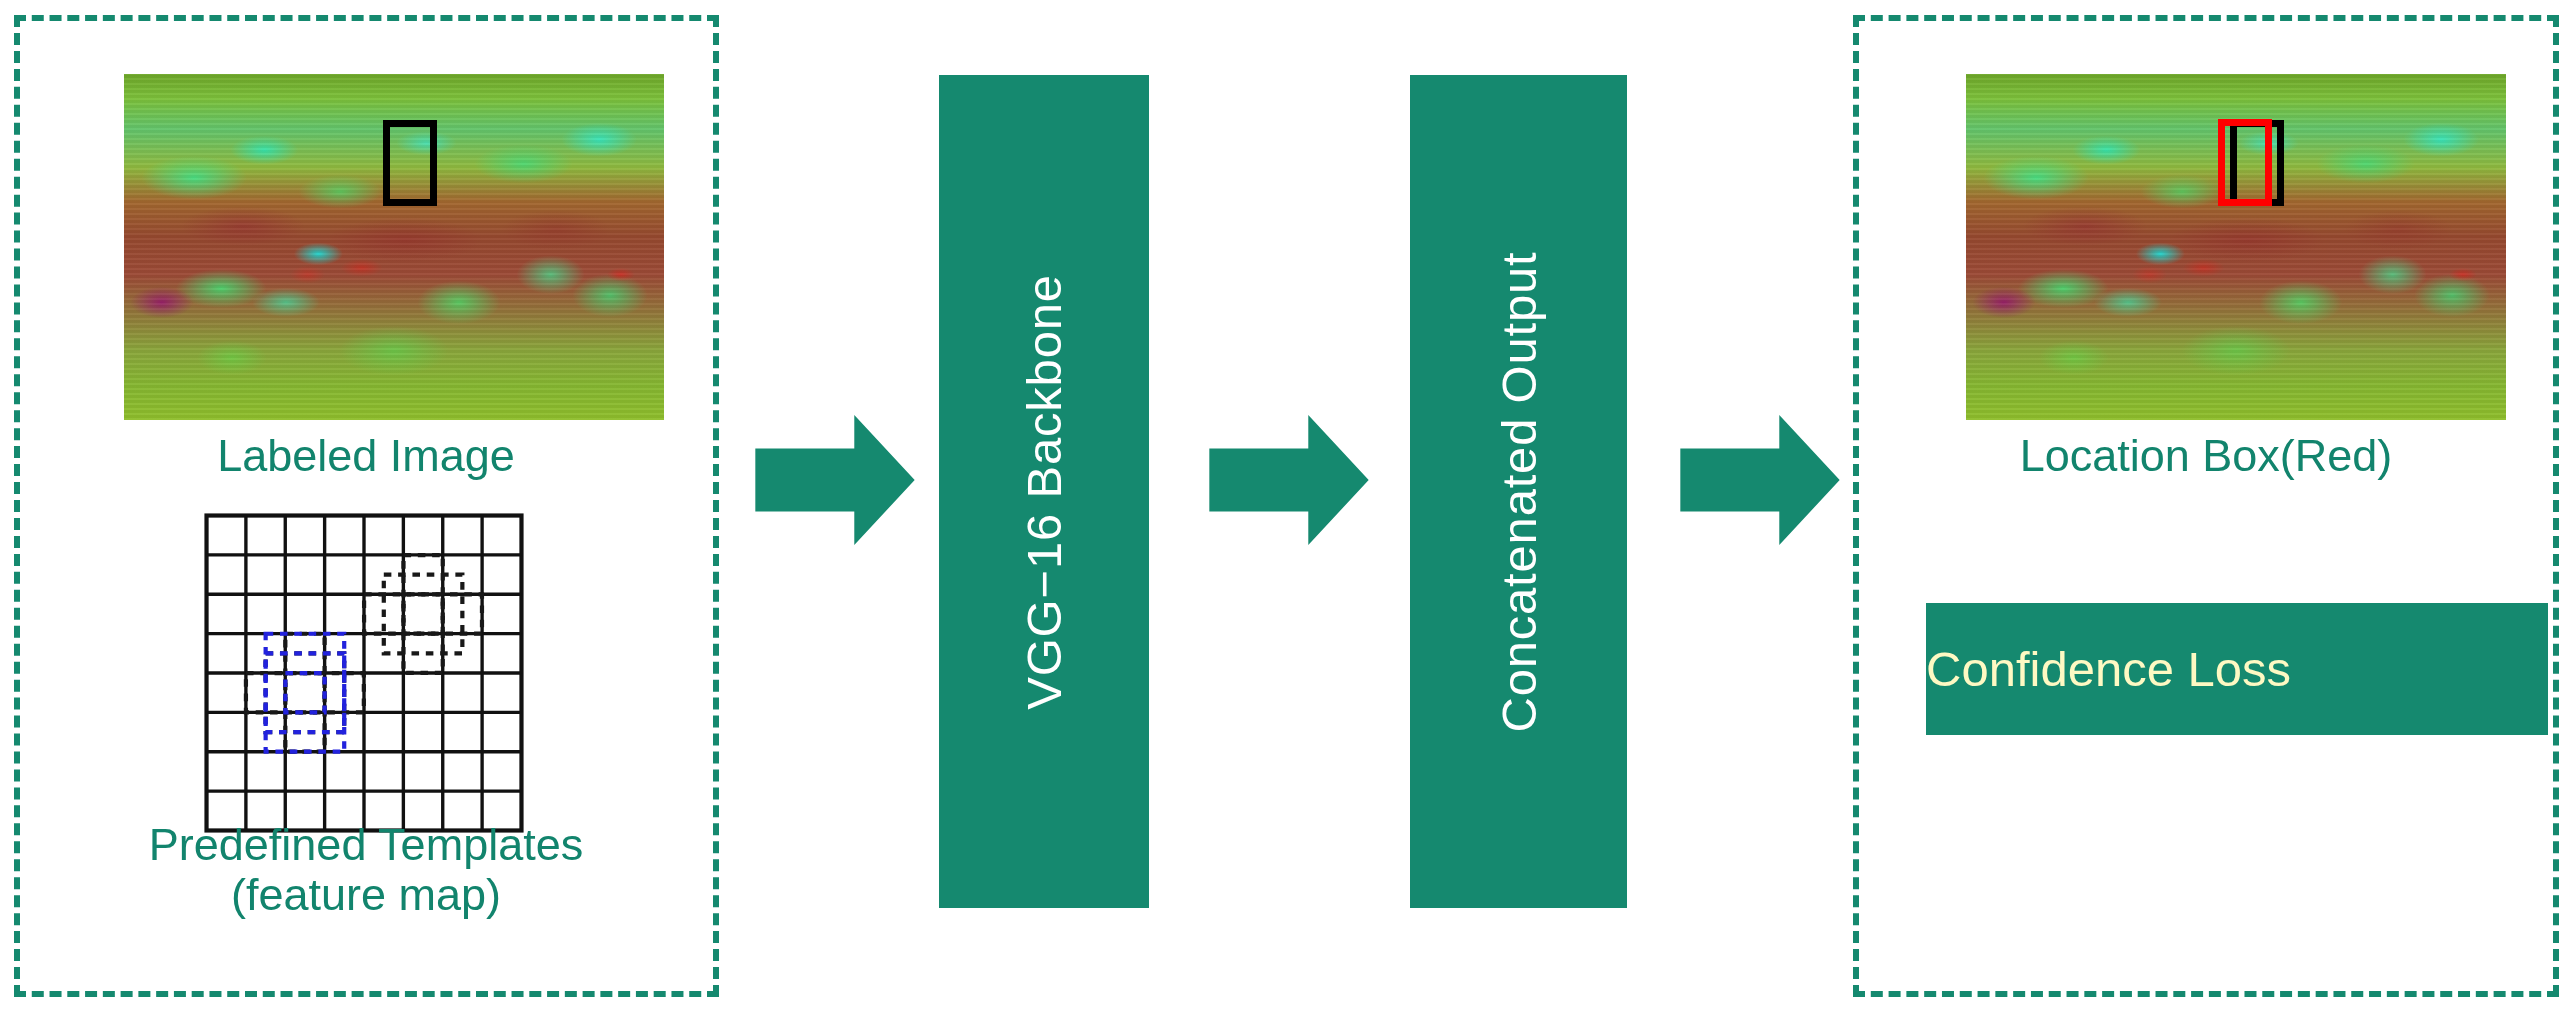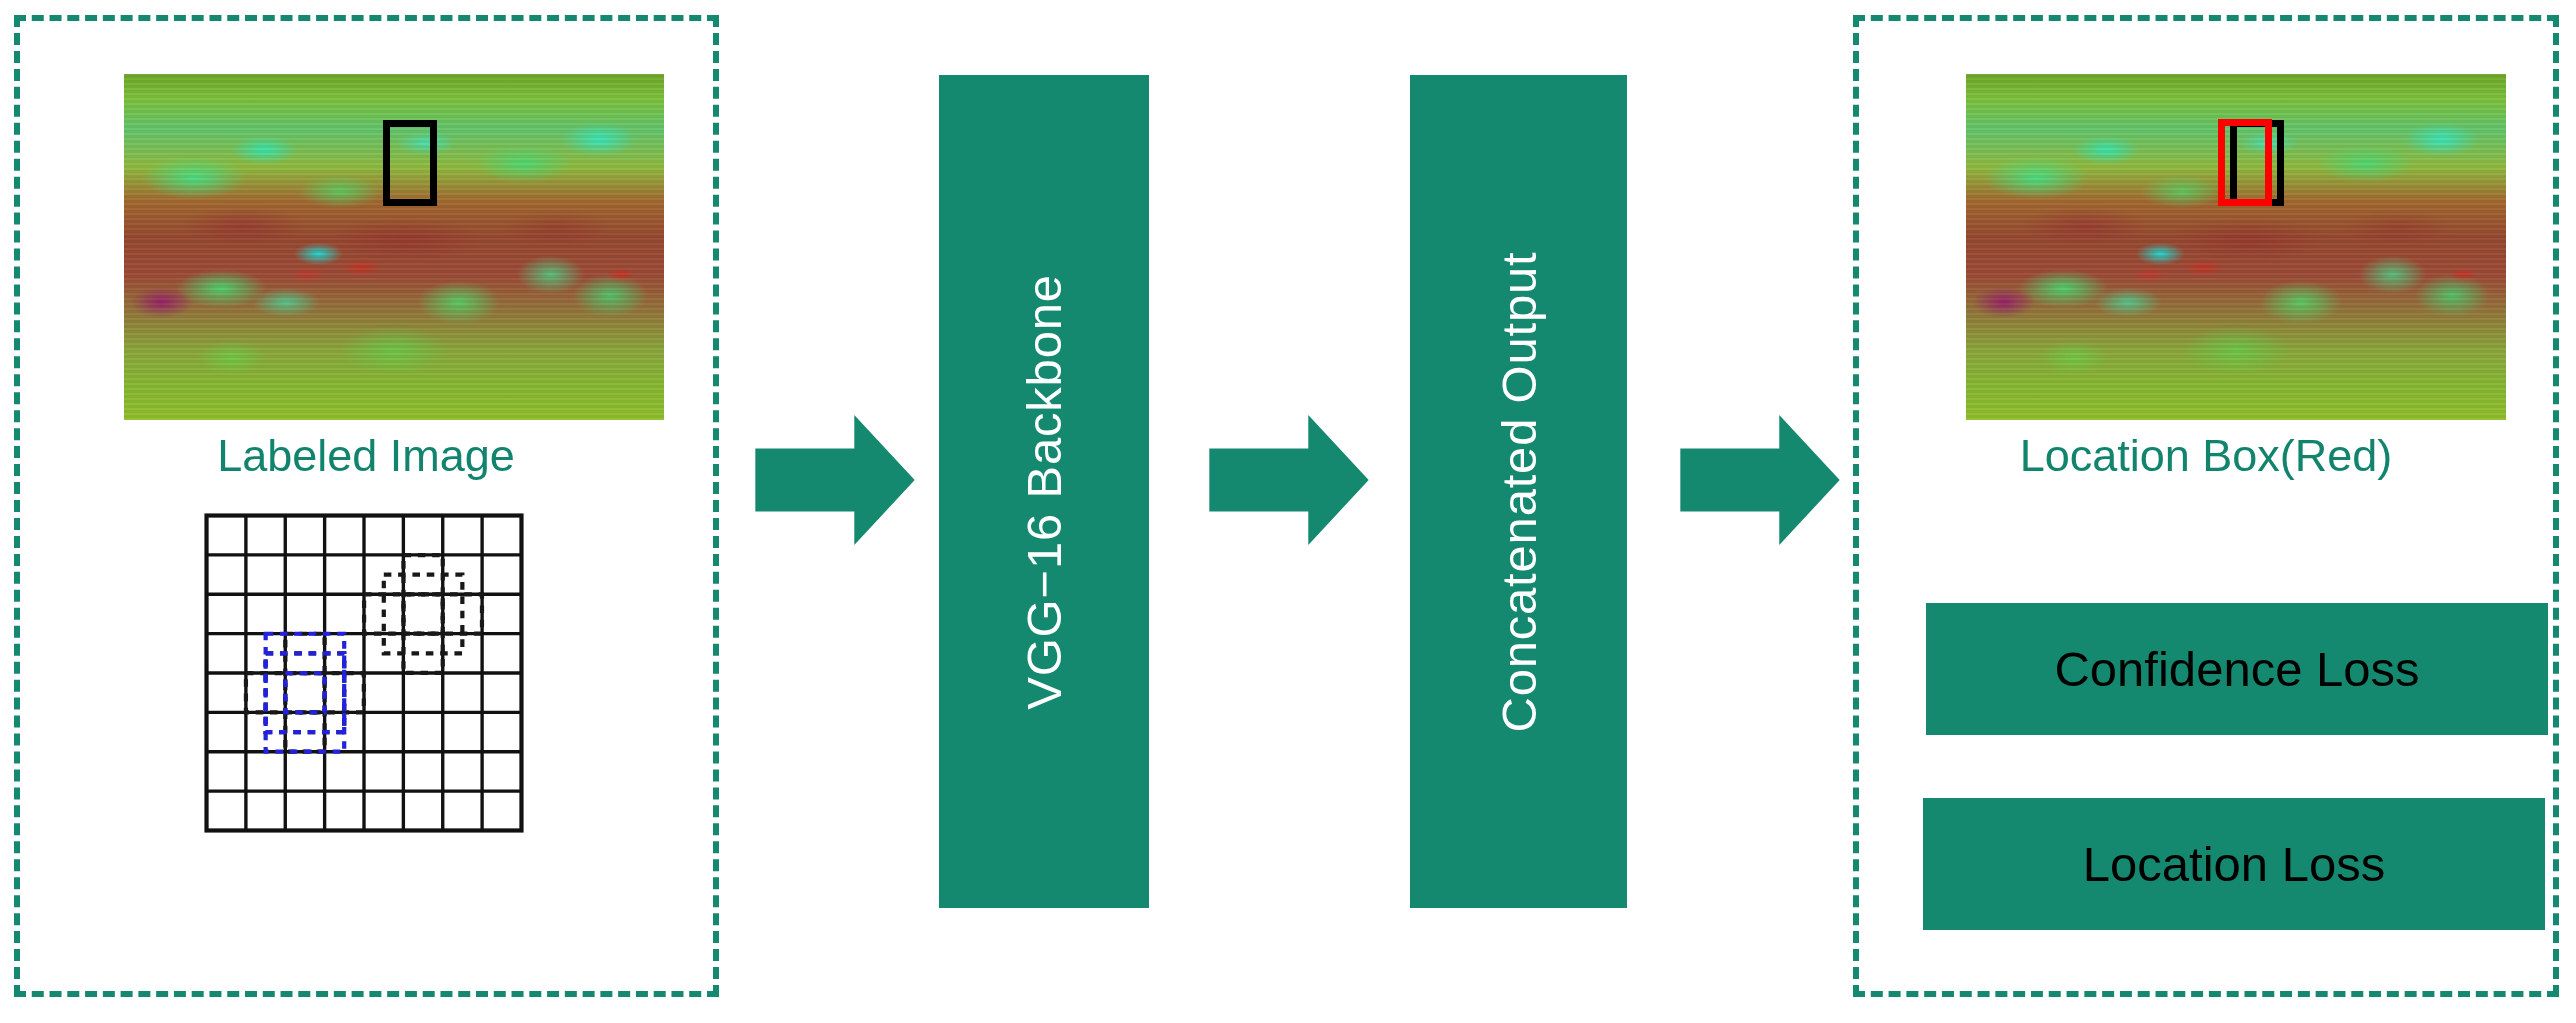--- a/index.html
+++ b/index.html
@@ -110,22 +110,22 @@
     white-space:nowrap;
     font-size:49px;
     letter-spacing:0.8px;
   }
   #block-vgg{left:939px;top:75px;width:210px;height:833px;}
   #block-concat{left:1410px;top:75px;width:217px;height:833px;}
 
   .lossbox{
     position:absolute;
     background:#15896F;
-    color:#000000;
-    display:flex;align-items:center;justify-content:center;
+    color:#fef9c3;
+    display:flex;align-items:center;
     font-size:49px;
   }
   #loss-conf{left:1926px;top:603px;width:622px;height:132px;}
   #loss-loc{left:1923px;top:798px;width:622px;height:132px;}
 
   
   .arrow{position:absolute;}
   .arrow svg{display:block;width:100%;height:100%;}
   #arrow-1{left:755px;top:415px;width:160px;height:130px;}
   #arrow-2{left:1209px;top:415px;width:160px;height:130px;}
@@ -182,20 +182,22 @@
         <rect x="49.8" y="190.2" width="140.0" height="46.6"></rect>
         <rect x="96.6" y="143.4" width="46.6" height="140.0"></rect>
       </g>
       <g fill="none" stroke="#2222DD" stroke-width="5" stroke-dasharray="9 8">
         <rect x="96.6" y="190.2" width="46.6" height="46.6"></rect>
         <rect x="73.2" y="166.8" width="93.3" height="93.3"></rect>
         <rect x="73.2" y="143.4" width="93.3" height="140.0"></rect>
       </g>
     </svg>
   </div>
+  <div class="caption" id="cap-templates">Predefined Templates
+(feature map)</div>
 
   <div class="arrow" id="arrow-1">
     <svg viewBox="0 0 190 155" xmlns="http://www.w3.org/2000/svg">
       <polygon points="0,40 118,40 118,0 190,77.5 118,155 118,115 0,115" fill="#15896F"></polygon>
     </svg>
   </div>
 
   <div class="block" id="block-vgg">
     <span class="vtext">VGG−16  Backbone</span>
   </div>
@@ -226,18 +228,15 @@
         <div class="l l4"></div>
     </div>
     <div class="gtbox" id="gt-right"></div>
     <div class="detbox" id="det-right"></div>
   </div>
   <div class="caption" id="cap-detected">Location Box(Red)</div>
 
   <div class="lossbox" id="loss-conf">
     <span>Confidence Loss</span>
   </div>
-  <div class="lossbox" id="loss-loc">
-    <span>Location Loss</span>
-  </div>
 
 </div>
 
 
 </body></html>

